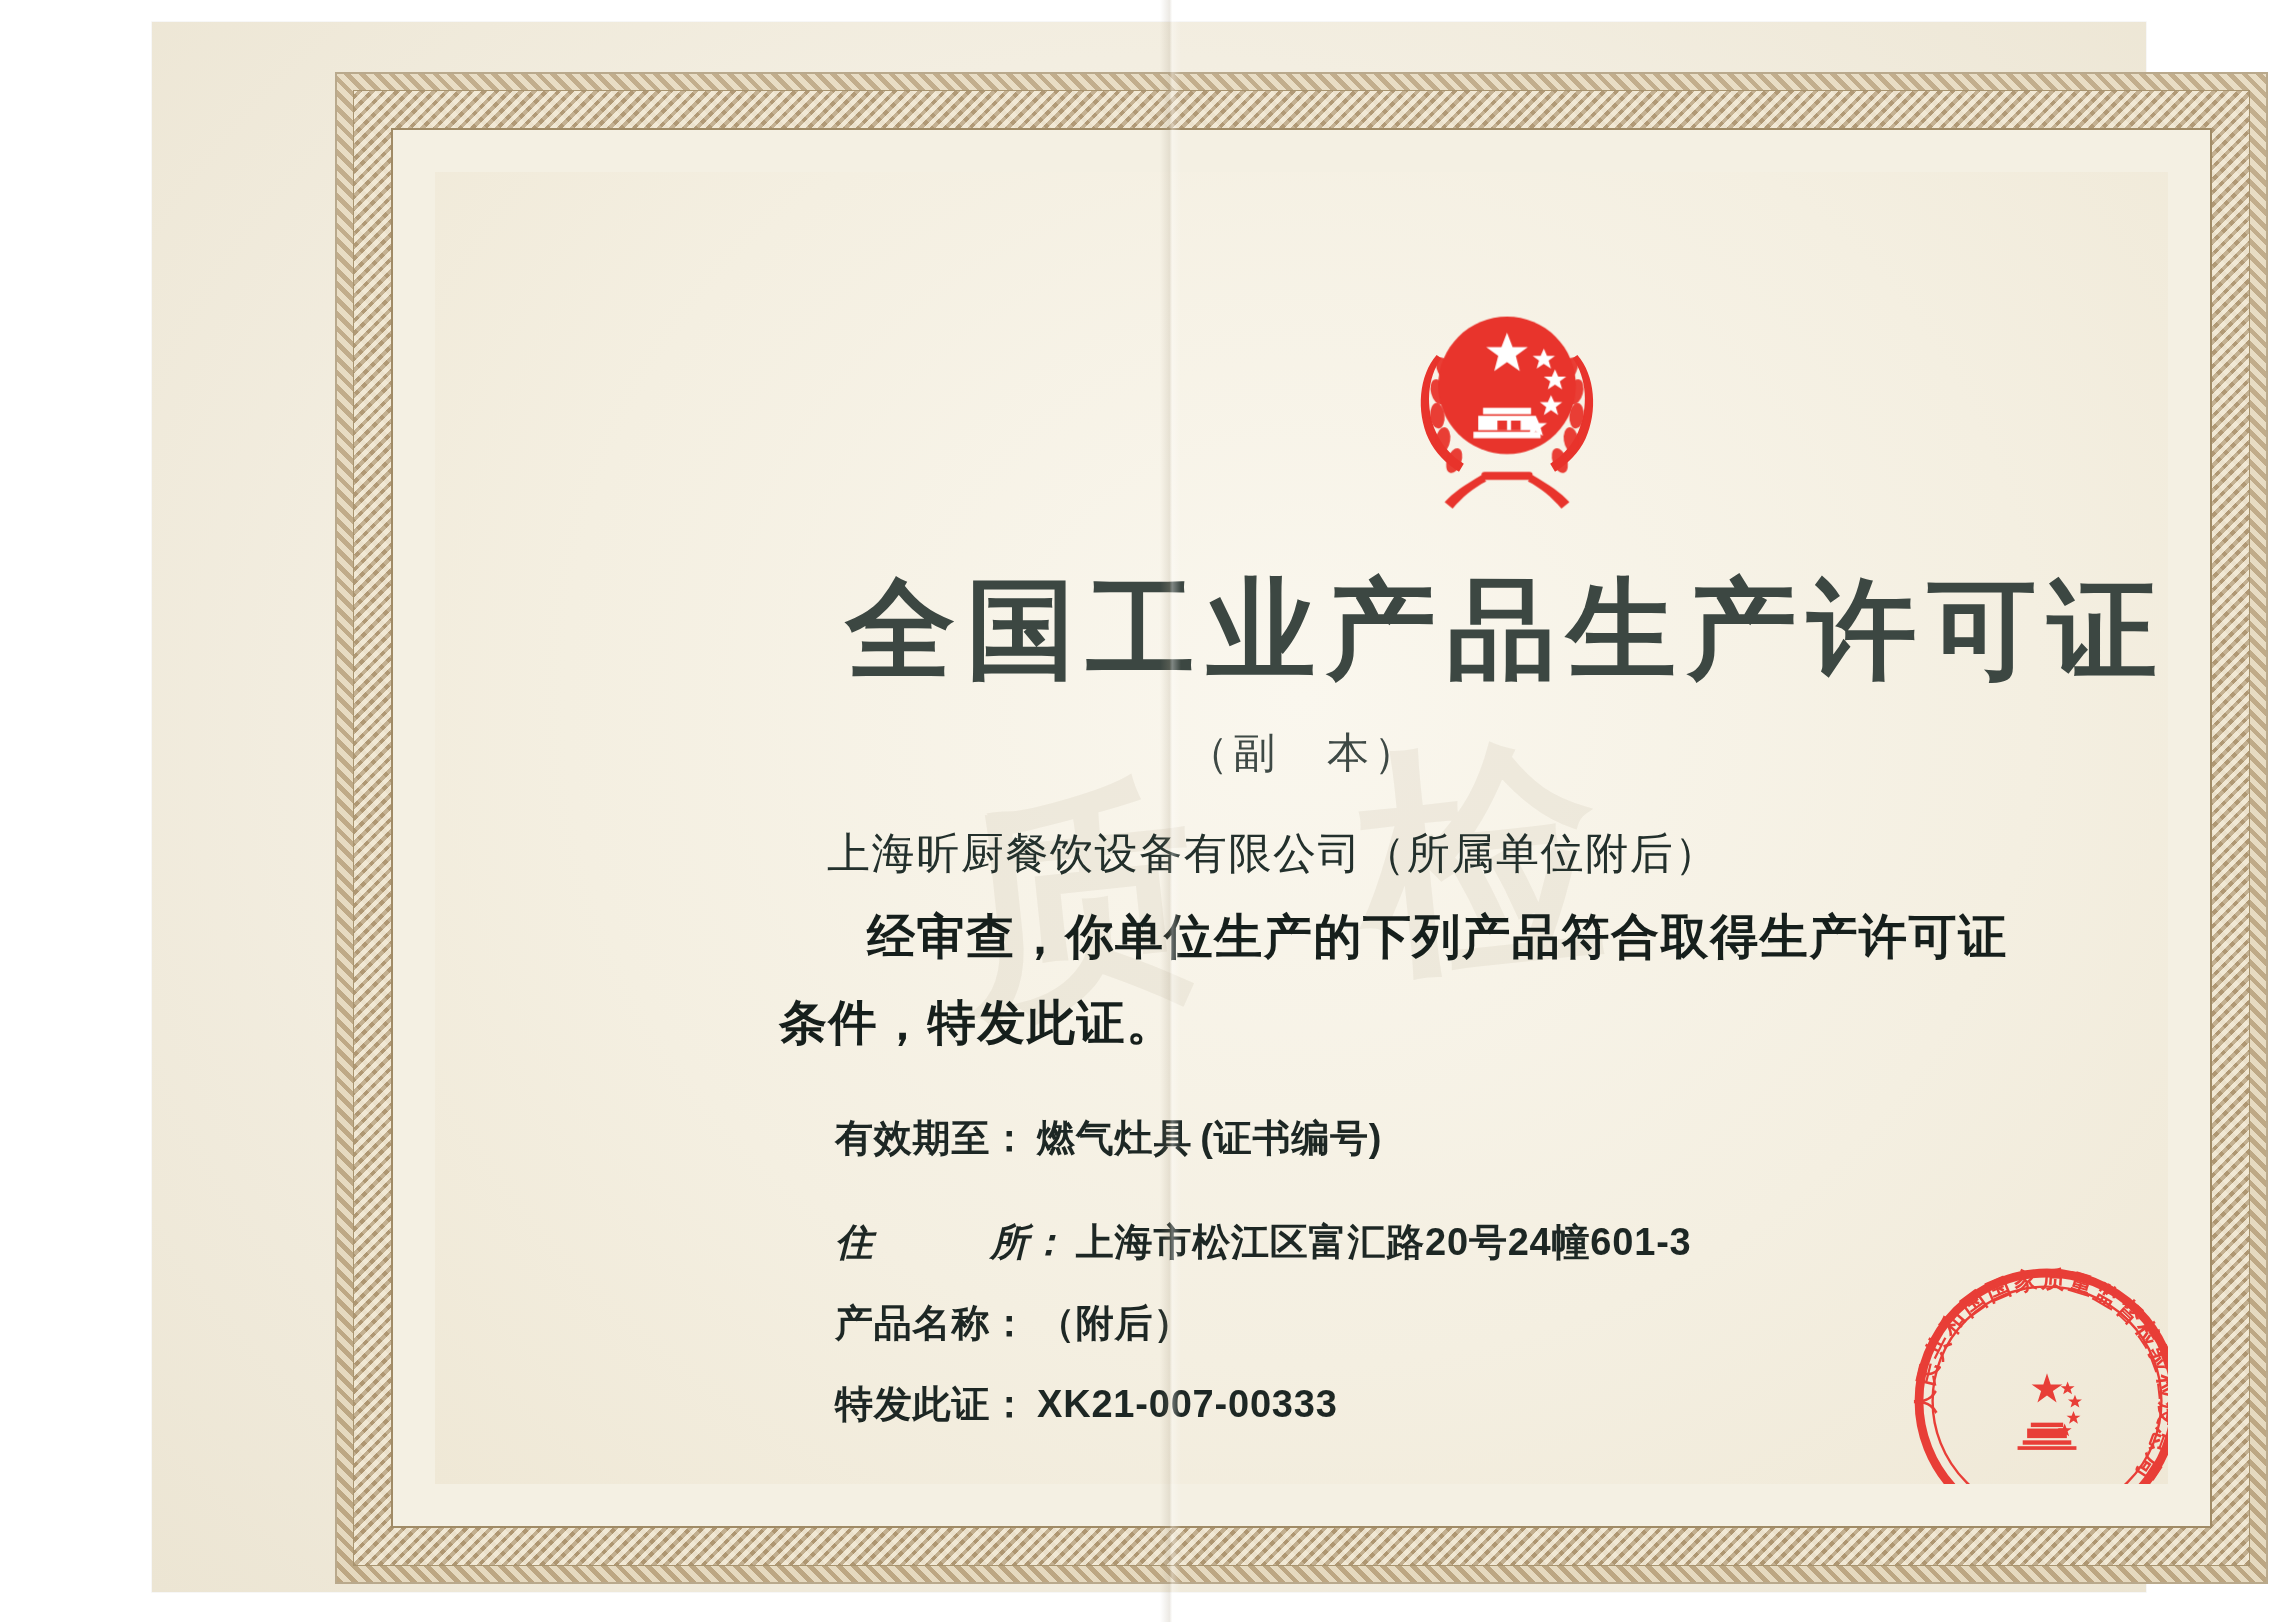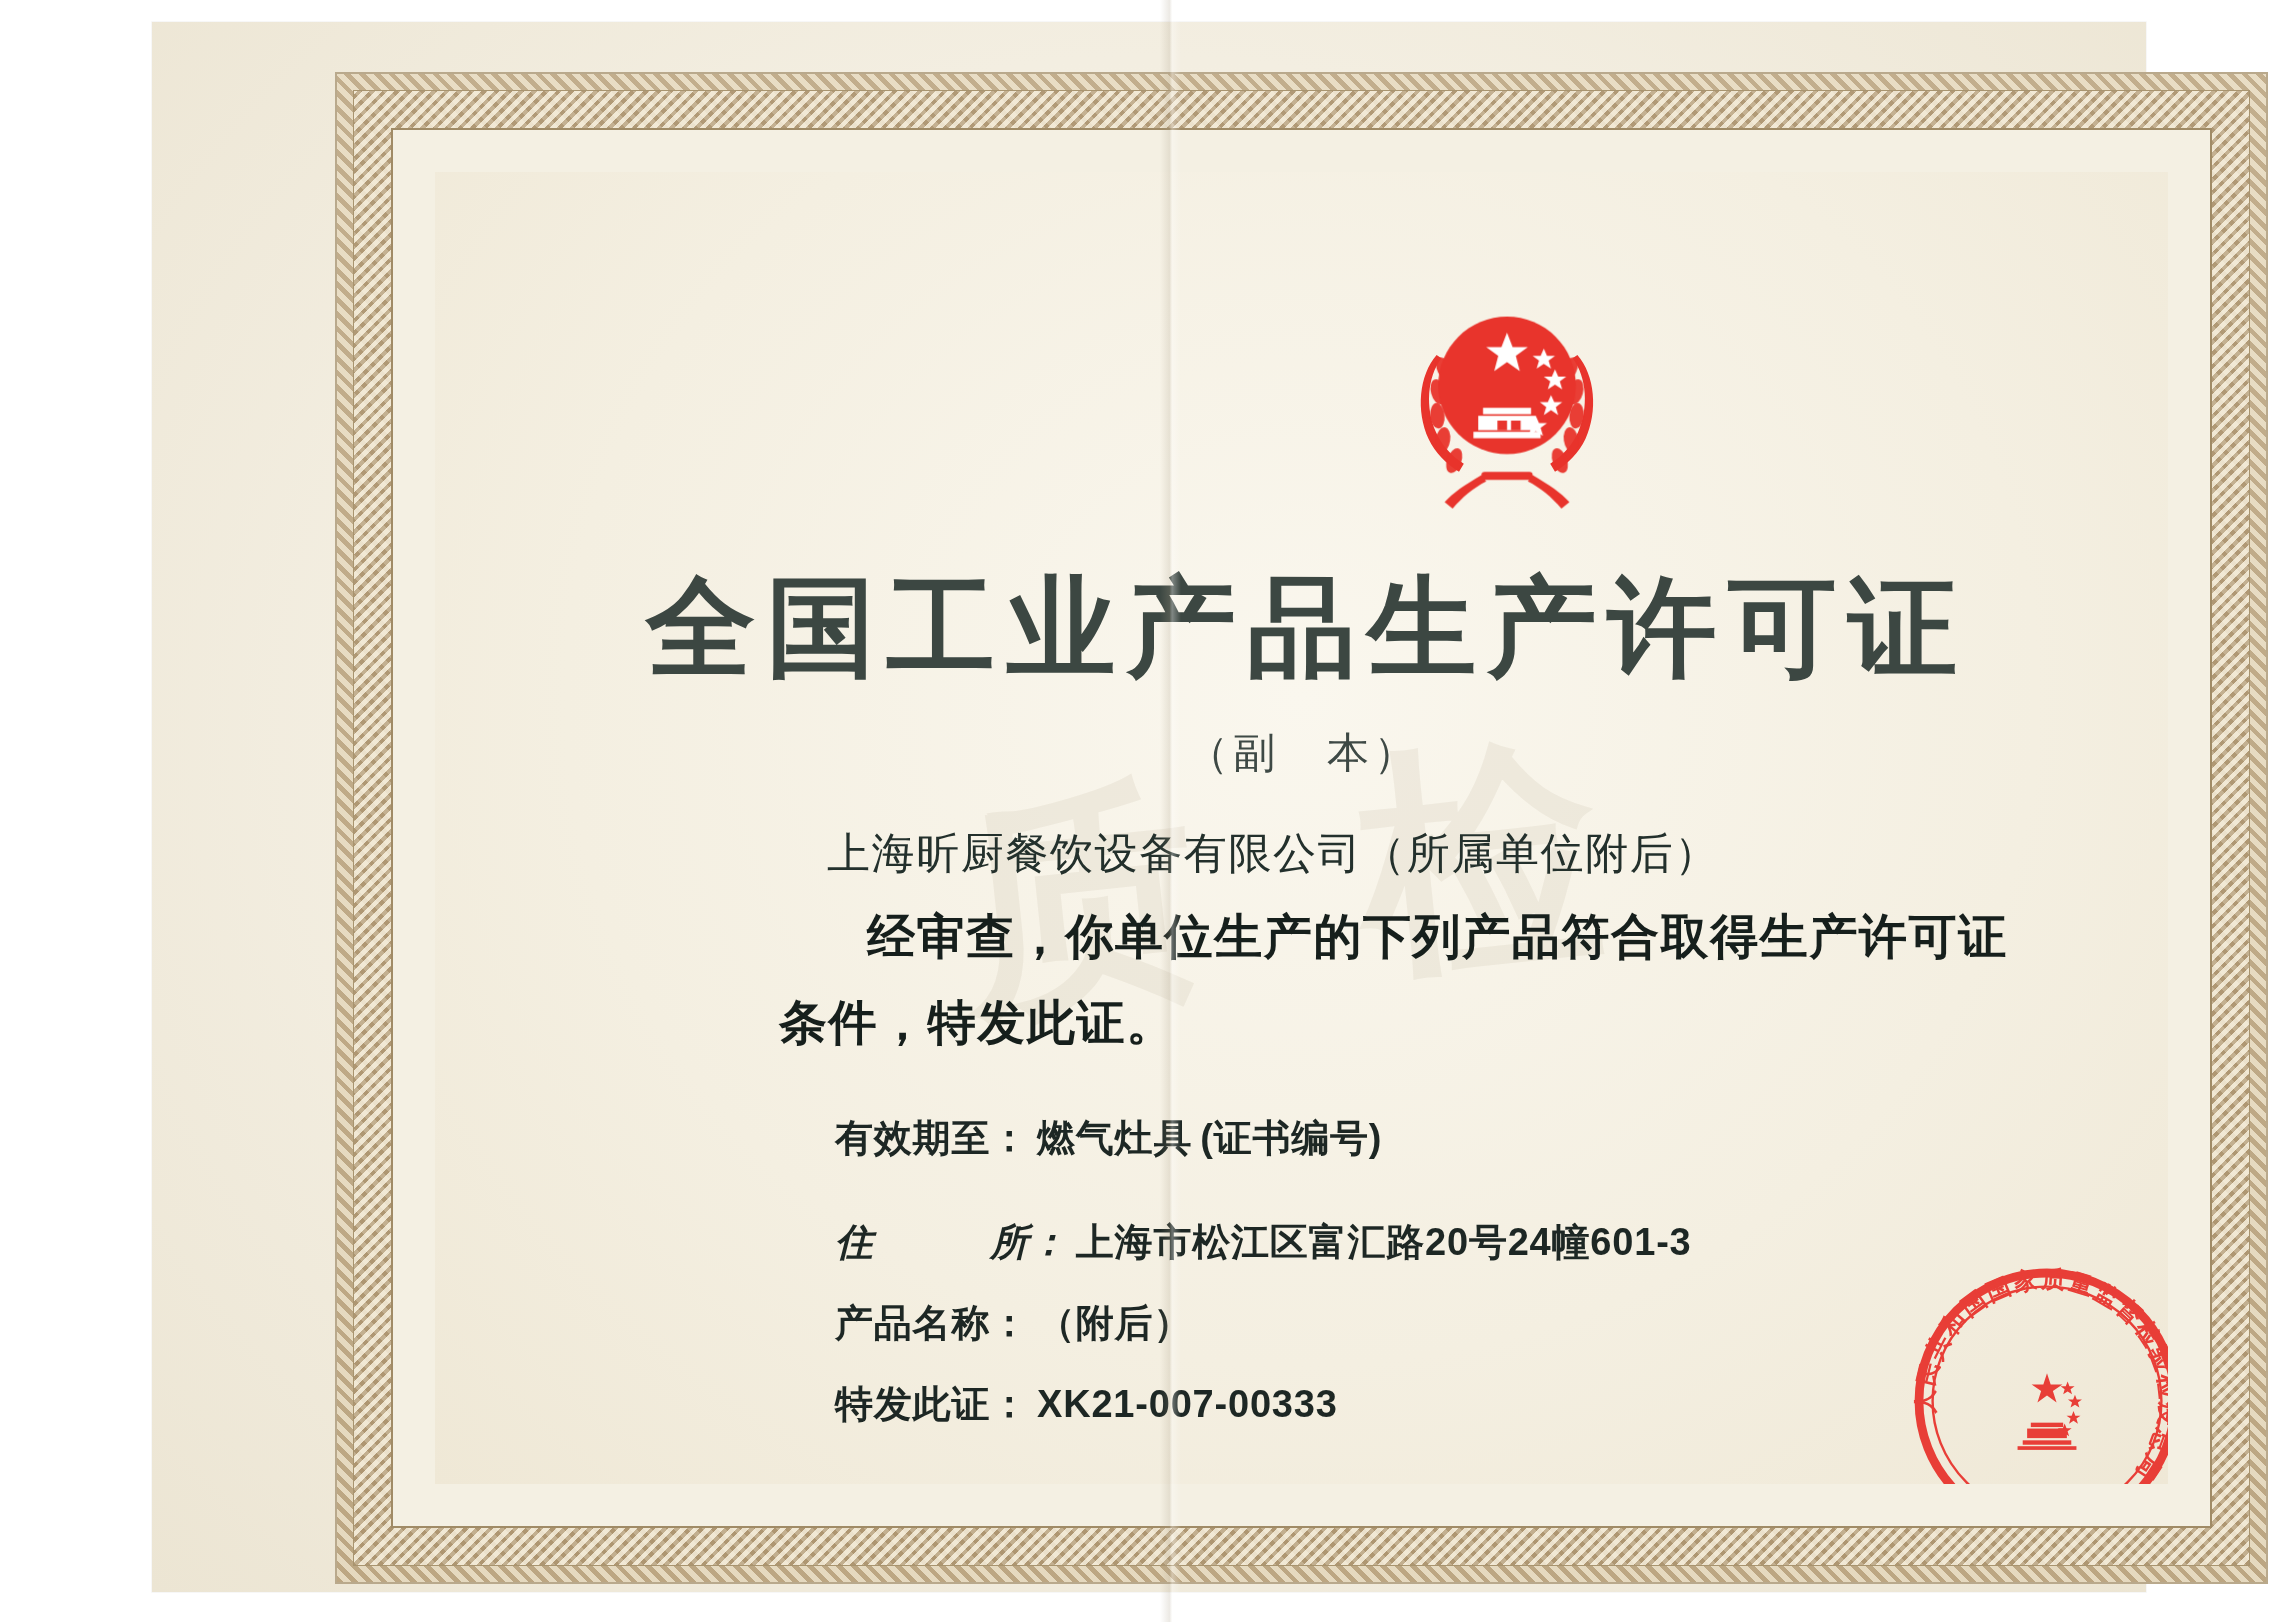--- a/index.html
+++ b/index.html
@@ -126,27 +126,27 @@
     height: 240px;
   }
   .emblem svg { display: block; }
 
   
   .main-title {
     position: absolute;
     left: 0;
     right: 0;
     top: 400px;
-    text-align: center;
+    text-align: right;
     font-size: 109px;
     line-height: 1.05;
     letter-spacing: 11.2px;
     color: #3c4742;
     font-weight: 700;
-    font-family: Liberation Serif, serif;
+    font-family: Liberation Sans, sans-serif;
     text-indent: 11.2px;
   }
   .sub-title {
     position: absolute;
     left: 4px;
     right: 0;
     top: 553px;
     text-align: center;
     font-size: 42px;
     letter-spacing: 4.8px;

